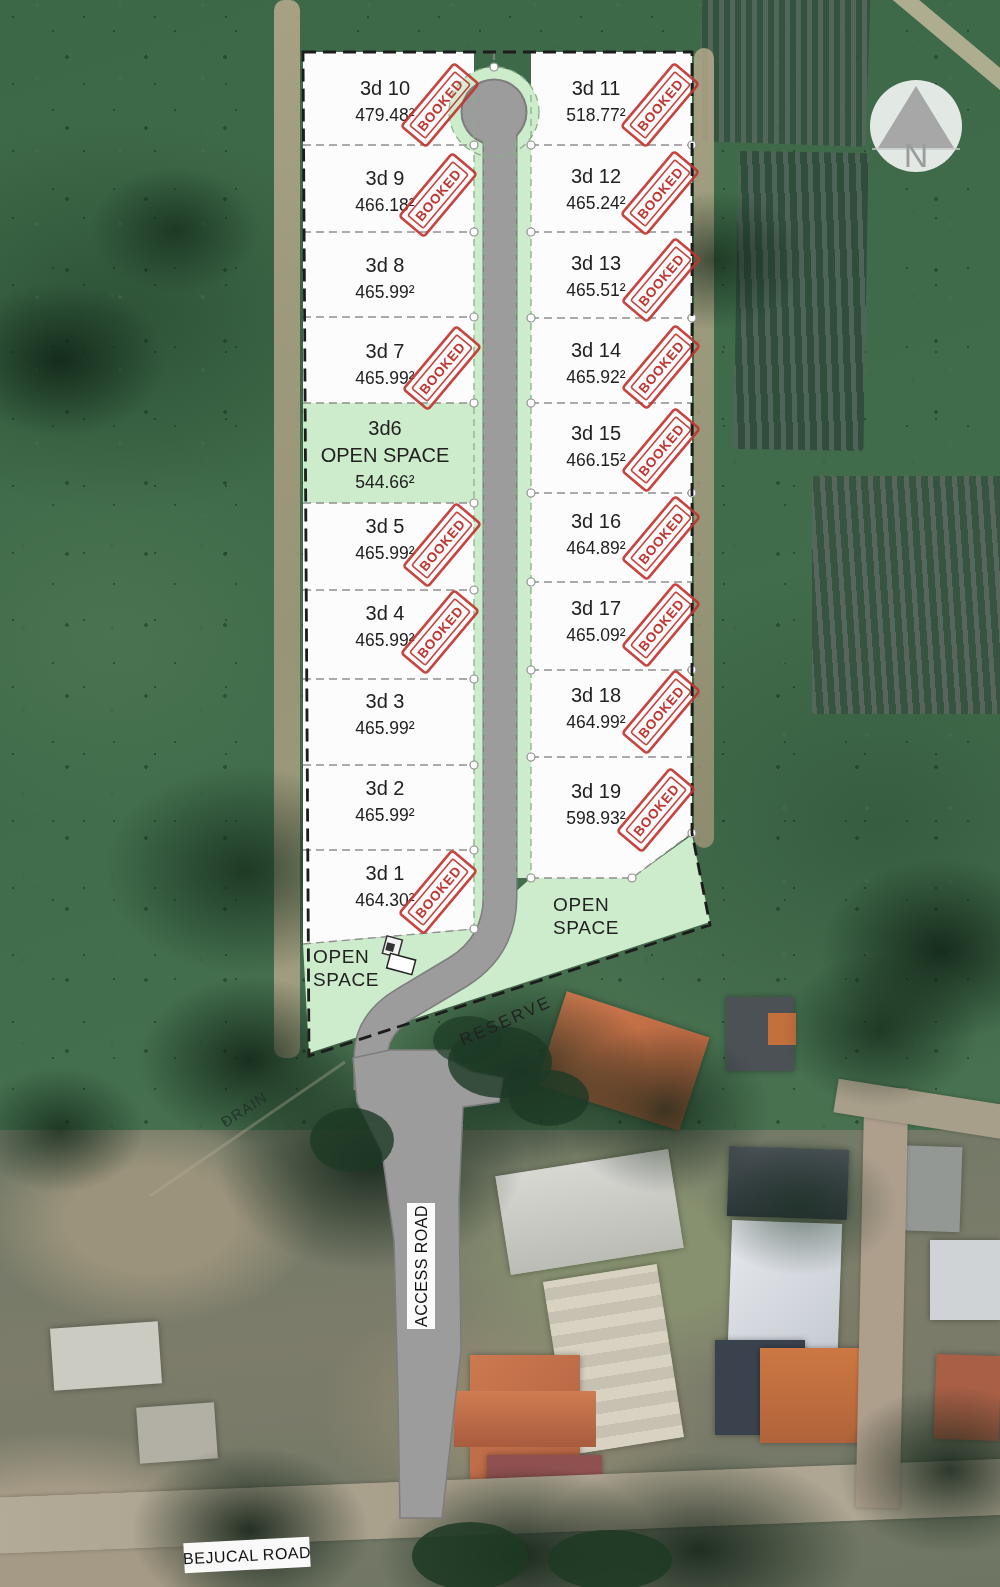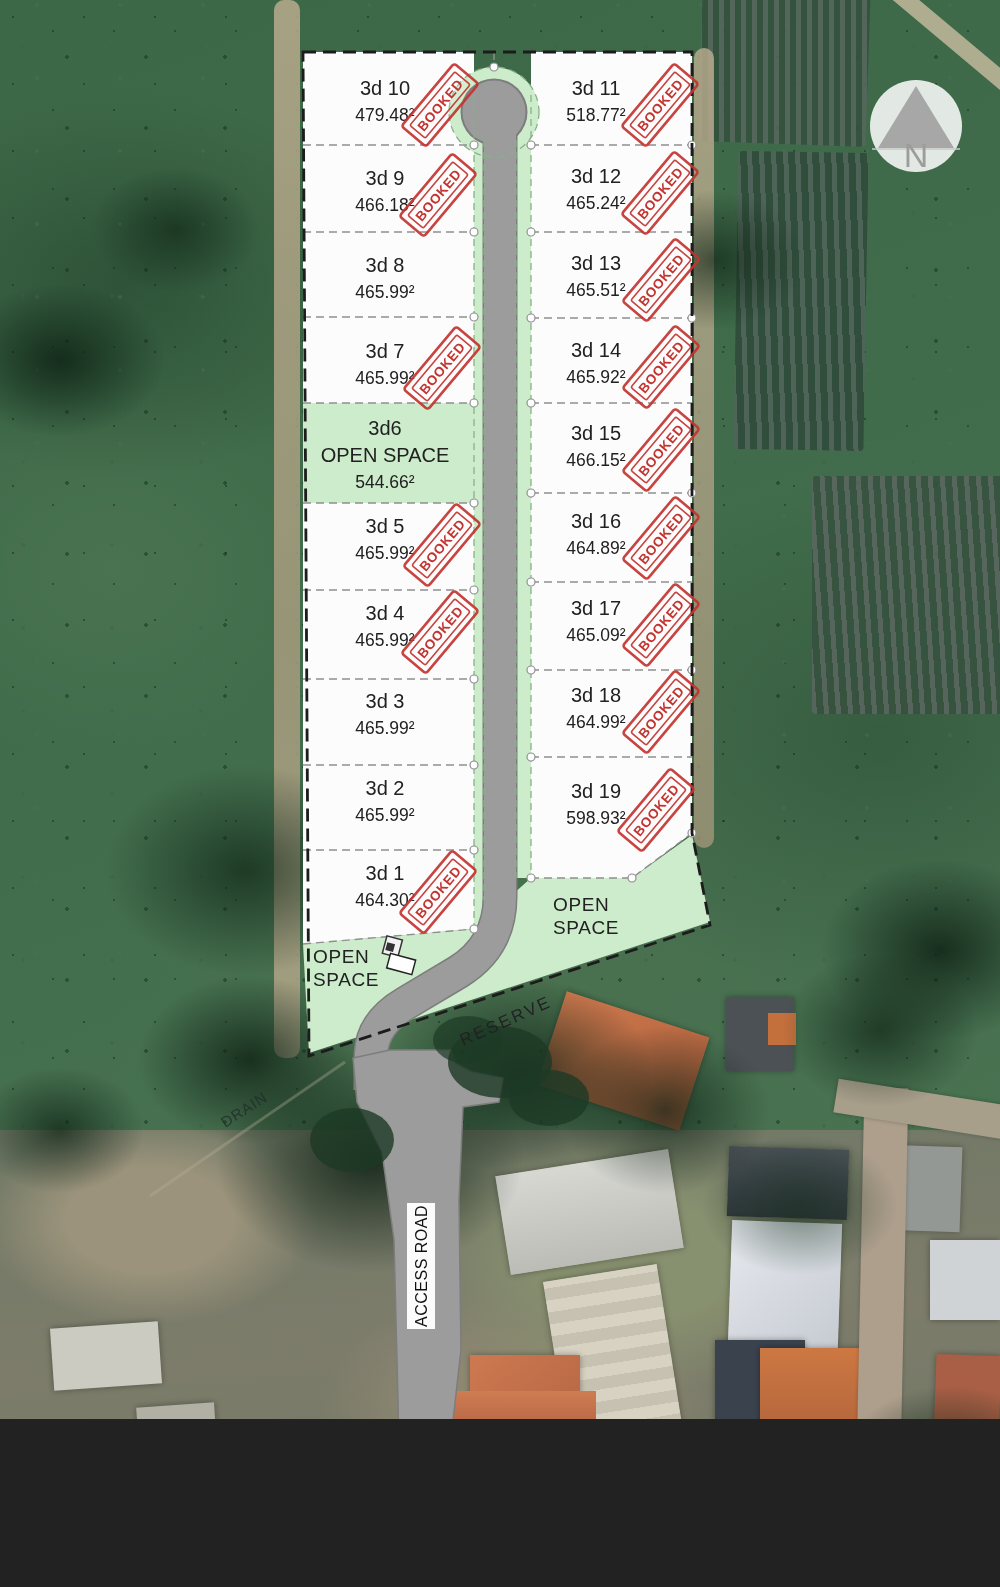--- a/index.html
+++ b/index.html
@@ -1,16 +1,16 @@
 <!DOCTYPE html>
 <html><head>
 <meta charset="utf-8">
 <style>
   html,body{margin:0;padding:0;background:#222;}
-  .canvas{position:relative;width:1000px;height:1419px;overflow:hidden;
+  .canvas{position:relative;width:1000px;height:1587px;overflow:hidden;
           background:#f9a8d4;font-family:"Liberation Sans",sans-serif;}
   .layer{position:absolute;inset:0;}
   
   .bg-base{background:
     radial-gradient(420px 300px at 12% 20%, rgba(22,48,30,.40), transparent 65%),
     radial-gradient(520px 400px at 88% 52%, rgba(24,50,32,.30), transparent 65%),
     radial-gradient(340px 280px at 11% 40%, rgba(120,150,108,.18), transparent 70%),
     radial-gradient(600px 420px at 50% 72%, rgba(88,112,80,.22), transparent 65%),
     linear-gradient(160deg,#3d6847,#406c4b 40%,#477150 70%,#4a7351);}
   .bg-noise{background-image:

